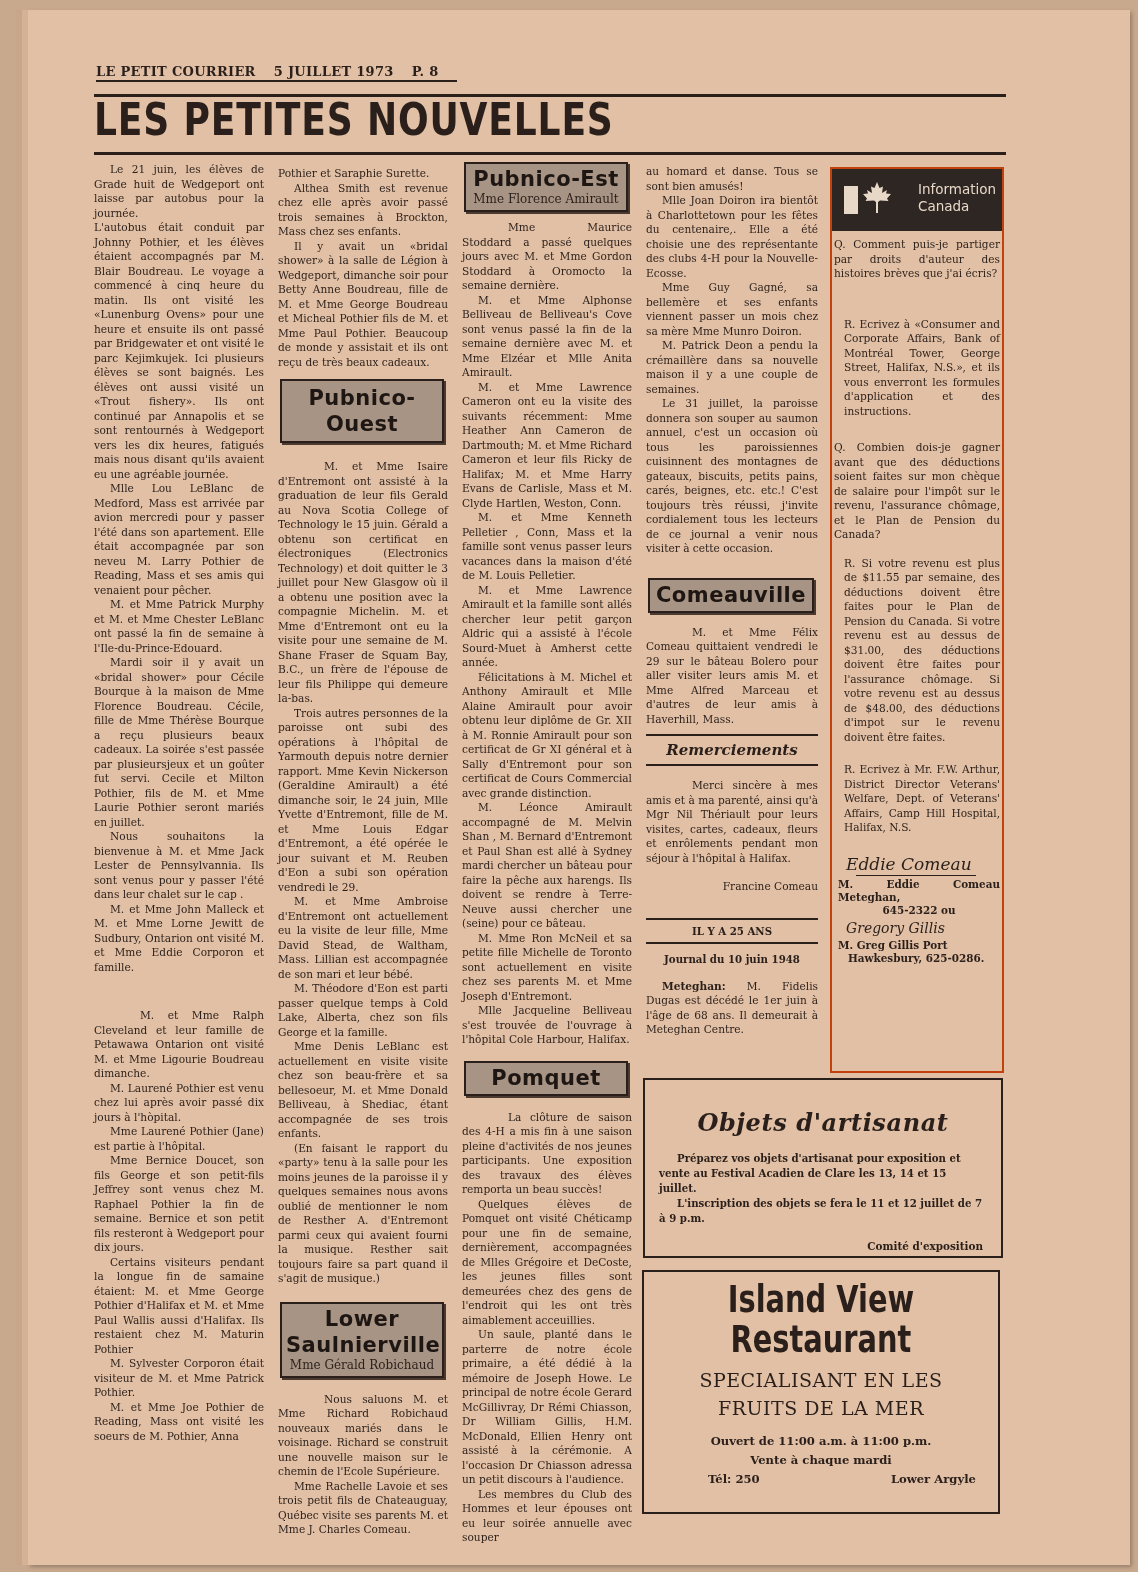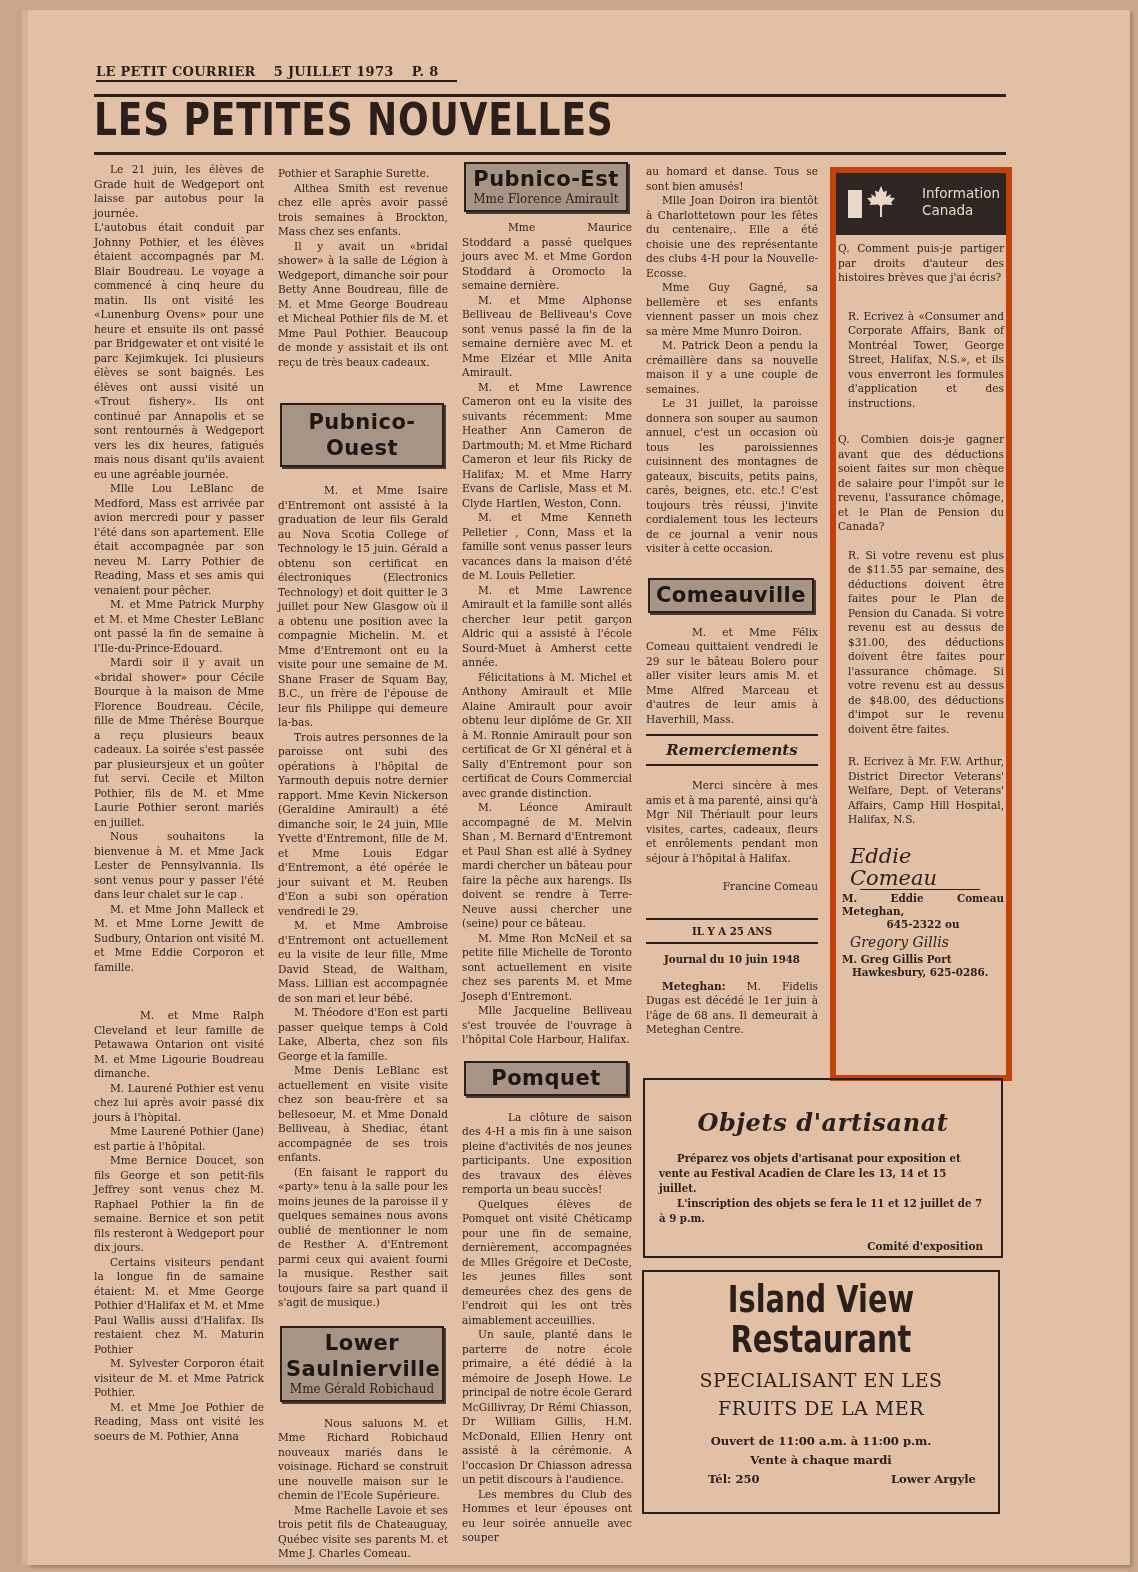--- a/index.html
+++ b/index.html
@@ -42,33 +42,33 @@
     text-align: center; margin: 0 4px 8px 2px; padding: 2px 4px 3px 4px;
   }
   .hdrbox .place {
     font-family: "DejaVu Sans", sans-serif; font-weight: bold; font-size: 21px;
     line-height: 26px; color: #1d1612; letter-spacing: 0.5px;
   }
   .hdrbox .author { font-size: 12px; line-height: 15px; color: #2a1f1a; }
   .gap { height: 26px; }
   .info-box {
     position: absolute; left: 830px; top: 167px; width: 170px; height: 902px;
-    border: 6px solid #c2410c;
+    border: 2px solid #c2410c;
   }
   .info-head {
     background: #2e2622; height: 62px; position: relative;
   }
   .info-head .flag-bar { position: absolute; left: 12px; top: 17px; width: 14px; height: 28px; background: #e8d8c8; }
   .info-head .leaf { position: absolute; left: 30px; top: 12px; font-size: 28px; color: #e8d8c8; line-height: 1; }
   .info-head .org { position: absolute; left: 86px; top: 12px; color: #e8d8c8;
     font-family: "DejaVu Sans", sans-serif; font-size: 13.5px; line-height: 17px; }
   .info-body { padding: 6px 2px 0 2px; font-size: 10.6px; line-height: 14.5px; text-align: justify; }
   .info-body .q { margin: 0 0 20px 0; }
   .info-body .r { margin: 0 0 22px 10px; }
-  .sig { font-family: "DejaVu Serif", serif; font-style: italic; font-size: 21px; margin-left: 12px; line-height: 22px; }
+  .sig { font-family: "DejaVu Serif", serif; font-style: italic; font-size: 17px; margin-left: 12px; line-height: 22px; }
   .sigline { border-top: 1.5px solid #2a1f1a; width: 120px; margin: 0 0 2px 22px; }
   .sig-text { font-weight: bold; font-size: 10.4px; line-height: 13px; margin-left: 4px; }
   .sig-text .c { text-align: center; }
   .thin-rule { border-top: 2px solid #2a1f1a; margin: 4px 0; }
   .remerc { font-family: "DejaVu Serif", serif; font-style: italic; font-weight: bold; font-size: 15px; text-align: center; line-height: 20px; }
   .boxed-ad {
     position: absolute; border: 2px solid #2a1f1a; background: transparent;
   }
   .ad1 { left: 643px; top: 1078px; width: 356px; height: 176px; }
   .ad1 .t { font-family: "DejaVu Serif", serif; font-style: italic; font-weight: bold; font-size: 24px; text-align: center; margin-top: 28px; letter-spacing: 0.6px; }
@@ -110,21 +110,21 @@
   <p>Certains visiteurs pendant la longue fin de samaine étaient: M. et Mme George Pothier d'Halifax et M. et Mme Paul Wallis aussi d'Halifax. Ils restaient chez M. Maturin Pothier</p>
   <p>M. Sylvester Corporon était visiteur de M. et Mme Patrick Pothier.</p>
   <p>M. et Mme Joe Pothier de Reading, Mass ont visité les soeurs de M. Pothier, Anna</p>
 </div>
 
 <div class="col" style="left:278px; width:170px; top:166px;">
   <p class="first">Pothier et Saraphie Surette.</p>
   <p>Althea Smith est revenue chez elle après avoir passé trois semaines à Brockton, Mass chez ses enfants.</p>
   <p>Il y avait un «bridal shower» à la salle de Légion à Wedgeport, dimanche soir pour Betty Anne Boudreau, fille de M. et Mme George Boudreau et Micheal Pothier fils de M. et Mme Paul Pothier. Beaucoup de monde y assistait et ils ont reçu de très beaux cadeaux.</p>
   <div style="height:10px"></div>
-  <div class="hdrbox" style="padding:4px 24px;margin-top:24px;">
+  <div class="hdrbox" style="padding:4px 24px;">
     <div class="place">Pubnico-Ouest</div>
   </div>
   <div style="height:8px"></div>
   <p class="big-indent">M. et Mme Isaire d'Entremont ont assisté à la graduation de leur fils Gerald au Nova Scotia College of Technology le 15 juin. Gérald a obtenu son certificat en électroniques (Electronics Technology) et doit quitter le 3 juillet pour New Glasgow où il a obtenu une position avec la compagnie Michelin. M. et Mme d'Entremont ont eu la visite pour une semaine de M. Shane Fraser de Squam Bay, B.C., un frère de l'épouse de leur fils Philippe qui demeure la-bas.</p>
   <p>Trois autres personnes de la paroisse ont subi des opérations à l'hôpital de Yarmouth depuis notre dernier rapport. Mme Kevin Nickerson (Geraldine Amirault) a été dimanche soir, le 24 juin, Mlle Yvette d'Entremont, fille de M. et Mme Louis Edgar d'Entremont, a été opérée le jour suivant et M. Reuben d'Eon a subi son opération vendredi le 29.</p>
   <p>M. et Mme Ambroise d'Entremont ont actuellement eu la visite de leur fille, Mme David Stead, de Waltham, Mass. Lillian est accompagnée de son mari et leur bébé.</p>
   <p>M. Théodore d'Eon est parti passer quelque temps à Cold Lake, Alberta, chez son fils George et la famille.</p>
   <p>Mme Denis LeBlanc est actuellement en visite visite chez son beau-frère et sa bellesoeur, M. et Mme Donald Belliveau, à Shediac, étant accompagnée de ses trois enfants.</p>
   <p>(En faisant le rapport du «party» tenu à la salle pour les moins jeunes de la paroisse il y quelques semaines nous avons oublié de mentionner le nom de Resther A. d'Entremont parmi ceux qui avaient fourni la musique. Resther sait toujours faire sa part quand il s'agit de musique.)</p>
   <div style="height:16px"></div>
@@ -195,21 +195,21 @@
       <svg width="30" height="34" viewBox="0 0 30 34">
         <path d="M15 1 L17.5 7 L21 5.5 L20 12 L25 9 L24 12.5 L29 13 L25 17.5 L26.5 20 L18 19.5 L16 21 L16 32 L14 32 L14 21 L12 19.5 L3.5 20 L5 17.5 L1 13 L6 12.5 L5 9 L10 12 L9 5.5 L12.5 7 Z" fill="#e8d8c8"></path>
       </svg>
     </div>
     <div class="org">
       <div>Information</div>
       <div>Canada</div>
     </div>
   </div>
   <div class="info-body">
-    <p class="q" style="margin-bottom:24px">Q. Comment puis-je partiger par droits d'auteur des histoires brèves que j'ai écris?</p>
+    <p class="q" style="margin-bottom:36px">Q. Comment puis-je partiger par droits d'auteur des histoires brèves que j'ai écris?</p>
     <p class="r">R. Ecrivez à «Consumer and Corporate Affairs, Bank of Montréal Tower, George Street, Halifax, N.S.», et ils vous enverront les formules d'application et des instructions.</p>
     <p class="q" style="margin-bottom:14px">Q. Combien dois-je gagner avant que des déductions soient faites sur mon chèque de salaire pour l'impôt sur le revenu, l'assurance chômage, et le Plan de Pension du Canada?</p>
     <p class="r" style="margin-bottom:18px">R. Si votre revenu est plus de $11.55 par semaine, des déductions doivent être faites pour le Plan de Pension du Canada. Si votre revenu est au dessus de $31.00, des déductions doivent être faites pour l'assurance chômage. Si votre revenu est au dessus de $48.00, des déductions d'impot sur le revenu doivent être faites.</p>
     <p class="r" style="margin-bottom:18px">R. Ecrivez à Mr. F.W. Arthur, District Director Veterans' Welfare, Dept. of Veterans' Affairs, Camp Hill Hospital, Halifax, N.S.</p>
     <div class="sig">Eddie Comeau</div>
     <div class="sigline"></div>
     <div class="sig-text">
       <div>M. Eddie Comeau Meteghan,</div>
       <div class="c">645-2322 ou</div>
     </div>

